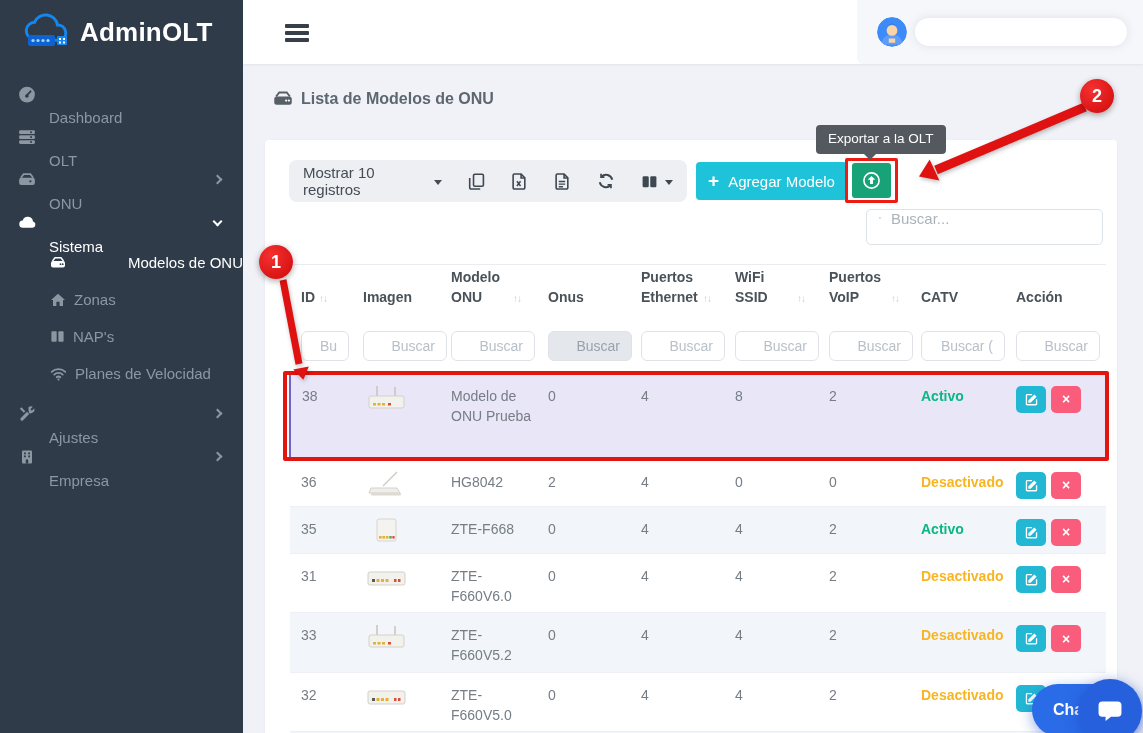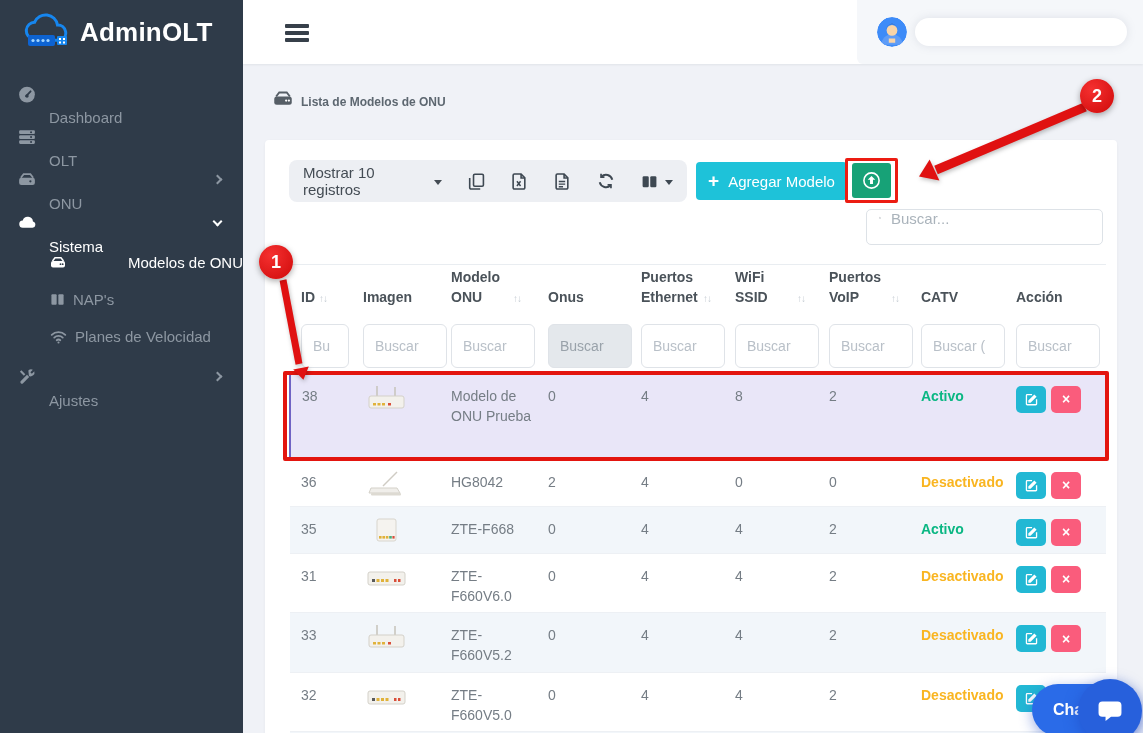--- a/index.html
+++ b/index.html
@@ -27,21 +27,21 @@
   
   .topbar { position:absolute; left:243px; top:0; width:900px; height:64px; background:#fff; box-shadow:0 1px 2px rgba(50,58,70,.08); z-index:5; }
   .hamburger { position:absolute; left:42px; top:24px; width:24px; cursor:pointer; }
   .hamburger div { height:4px; background:#37404a; border-radius:1px; margin-bottom:3px; }
   .user-zone { position:absolute; right:0; top:0; width:286px; height:64px; background:#f5f7fa; border-bottom-left-radius:6px; }
   .avatar { position:absolute; left:20px; top:17px; width:30px; height:30px; border-radius:50%; overflow:hidden; cursor:pointer; }
   .user-blur { position:absolute; left:58px; top:18px; width:212px; height:28px; background:#fff; border-radius:14px; box-shadow:0 0 10px rgba(120,130,150,.18); }
 
   
   .content { position:absolute; left:243px; top:64px; width:900px; height:669px; background:#f0f2f7; }
-  .page-title { position:absolute; left:30px; top:25px; display:flex; align-items:flex-end; color:#5d6770; font-size:12px; font-weight:700; }
+  .page-title { position:absolute; left:30px; top:25px; display:flex; align-items:center; color:#5d6770; font-size:16px; font-weight:700; }
   .page-title .ico { margin-right:8px; display:flex; }
 
   .card { position:absolute; left:22px; top:76px; width:852px; height:660px; background:#fff; border-radius:4px; box-shadow:0 1px 3px rgba(60,70,90,.06); }
 
   
   .tb-pill { position:absolute; left:24px; top:20px; width:398px; height:42px; background:#edeff3; border-radius:8px; display:flex; align-items:center; padding:0 14px; }
   .show-entries { display:flex; align-items:center; color:#444c54; font-size:15px; cursor:pointer; }
   .caret { width:0; height:0; border-left:4.5px solid transparent; border-right:4.5px solid transparent; border-top:5px solid #444c54; margin-left:7px; margin-top:2px; }
   .tb-icons { display:flex; align-items:center; margin-left:26px; gap:26px; }
   .tb-icon { display:flex; align-items:center; cursor:pointer; }
@@ -57,21 +57,21 @@
   
   table.grid { position:absolute; left:24px; top:124px; width:816px; border-collapse:collapse; table-layout:fixed; font-size:14px; }
   .grid col.c1{width:62px}.grid col.c2{width:88px}.grid col.c3{width:97px}.grid col.c4{width:93px}.grid col.c5{width:94px}
   .grid col.c6{width:94px}.grid col.c7{width:92px}.grid col.c8{width:95px}.grid col.c9{width:101px}
   .grid thead tr.hdr { border-top:1px solid #e9edf1; height:56px; }
   .grid th { text-align:left; vertical-align:bottom; padding:0 4px 13px 11px; color:#4a5259; font-size:14px; font-weight:700; line-height:1.45; }
   .th-wrap { display:inline-block; max-width:58px; vertical-align:bottom; }
   .sort { font-size:10px; color:#c5ccd3; margin-left:4px; letter-spacing:-1px; white-space:nowrap; }
   .grid tr.filters { height:52px; }
   .grid tr.filters td { padding:0 4px 0 11px; vertical-align:middle; }
-  .f-input { height:44px; width:84px; border:1px solid #dfe3e8; border-radius:6px; padding:0 11px; font-size:14px; font-family:inherit; color:#4a5259; background:#fff; outline:none; }
+  .f-input { height:30px; width:84px; border:1px solid #dfe3e8; border-radius:6px; padding:0 11px; font-size:14px; font-family:inherit; color:#4a5259; background:#fff; outline:none;text-align:right; }
   .f-input::placeholder { color:#b9c0c8; }
   .f-input.narrow { width:48px; }
   .f-input.disabled { background:#e4e8ec; border-color:#dfe3e8; }
   .f-input.disabled::placeholder { color:#99a2aa; }
   .grid tbody tr { border-top:1px solid #edf0f4; }
   .grid tbody tr.stripe { background:#f2f6fa; }
   .grid tbody tr.selected { background:#e9e6f8; border:2px solid #6f63c4; }
   .grid td { vertical-align:top; padding:12px 4px 6px 11px; color:#757d85; line-height:1.45; }
   .catv { font-weight:700; }
   .catv.active { color:#0bb783; }
@@ -172,20 +172,28 @@
                 <rect x="1" y="6" width="14" height="6.5" rx="2" fill="currentColor"></rect>
                 <path d="M2.5 6L5 2.8h6L13.5 6" fill="none" stroke="currentColor" stroke-width="1.5"></path>
                 <circle cx="10.5" cy="9.2" r=".9" fill="#2f3b49"></circle>
                 <circle cx="12.7" cy="9.2" r=".9" fill="#2f3b49"></circle>
               </svg>
           </span>
           <span class="lbl">Modelos de ONU</span>
         </div>
         <div class="sub-item">
           <span class="ico">
+            <svg width="16" height="16" viewBox="0 0 16 16">
+                <path d="M8 1.8L15 8h-2v6h-3.4V9.8H6.4V14H3V8H1z" fill="currentColor"></path>
+              </svg>
+          </span>
+          <span class="lbl">Zonas</span>
+        </div>
+        <div class="sub-item">
+          <span class="ico">
             <svg width="15" height="15" viewBox="0 0 16 16">
                 <rect x="1.5" y="2.5" width="5.6" height="11" rx="1" fill="currentColor"></rect>
                 <rect x="8.9" y="2.5" width="5.6" height="11" rx="1" fill="currentColor"></rect>
               </svg>
           </span>
           <span class="lbl">NAP's</span>
         </div>
         <div class="sub-item">
           <span class="ico">
             <svg width="17" height="17" viewBox="0 0 16 16" fill="none" stroke="currentColor" stroke-width="1.7" stroke-linecap="round">
@@ -200,20 +208,34 @@
       </div>
       <div class="nav-item">
         <span class="ico">
           <svg width="18" height="18" viewBox="0 0 16 16">
               <path d="M2.5 11.5l5.5-5.5 2 2-5.5 5.5a1.4 1.4 0 0 1-2-2z" fill="currentColor"></path>
               <path d="M9.2 2.2a3.6 3.6 0 0 1 4-.7L11 3.7l1.3 1.3 2.2-2.2a3.6 3.6 0 0 1-4.8 4.4z" fill="currentColor"></path>
               <path d="M3 2l3.5 3.5-1.3 1.3L1.7 3.3z" fill="currentColor"></path>
             </svg>
         </span>
         <span class="lbl">Ajustes</span>
+        <span class="chev right"></span>
+      </div>
+      <div class="nav-item">
+        <span class="ico">
+          <svg width="16" height="16" viewBox="0 0 16 16">
+              <rect x="3" y="1.5" width="10" height="13" rx="1" fill="currentColor"></rect>
+              <rect x="5" y="3.5" width="1.8" height="1.8" fill="#2f3b49"></rect>
+              <rect x="9.2" y="3.5" width="1.8" height="1.8" fill="#2f3b49"></rect>
+              <rect x="5" y="6.5" width="1.8" height="1.8" fill="#2f3b49"></rect>
+              <rect x="9.2" y="6.5" width="1.8" height="1.8" fill="#2f3b49"></rect>
+              <rect x="6.8" y="10.5" width="2.4" height="4" fill="#2f3b49"></rect>
+            </svg>
+        </span>
+        <span class="lbl">Empresa</span>
         <span class="chev right"></span>
       </div>
     </div>
   </div>
 
   <div class="topbar">
     <div class="hamburger">
         <div></div>
         <div></div>
         <div></div>
@@ -540,20 +562,21 @@
       <td class="catv inactive">Desactivado</td>
       <td class="actions">
         
       </td>
     </tr>
           </tbody>
       </table>
     </div>
   </div>
 
+  <div class="tooltip"><span>Exportar a la OLT</span></div>
 
   <div class="annot-row-rect"></div>
   <div class="annot-circle" id="circle1">
       <span>1</span>
     </div>
   <div class="annot-circle" id="circle2">
       <span>2</span>
     </div>
   <svg class="arrows">
     <g style="filter:drop-shadow(1px 2px 2px rgba(0,0,0,.25));">

